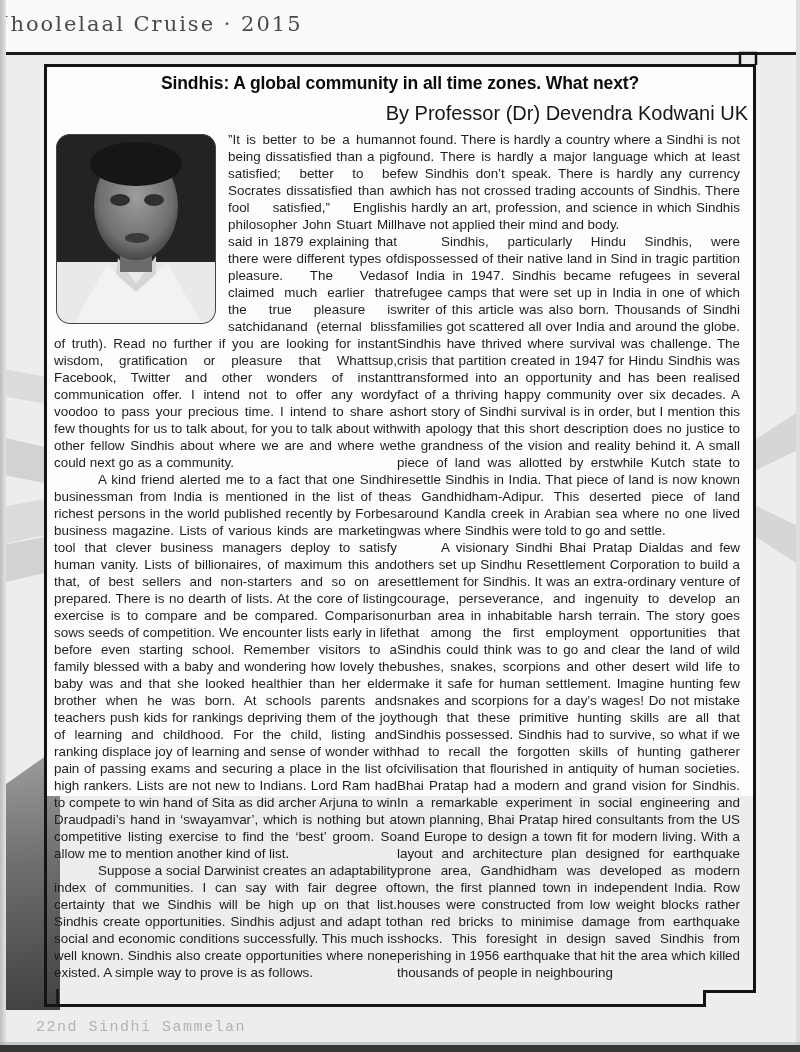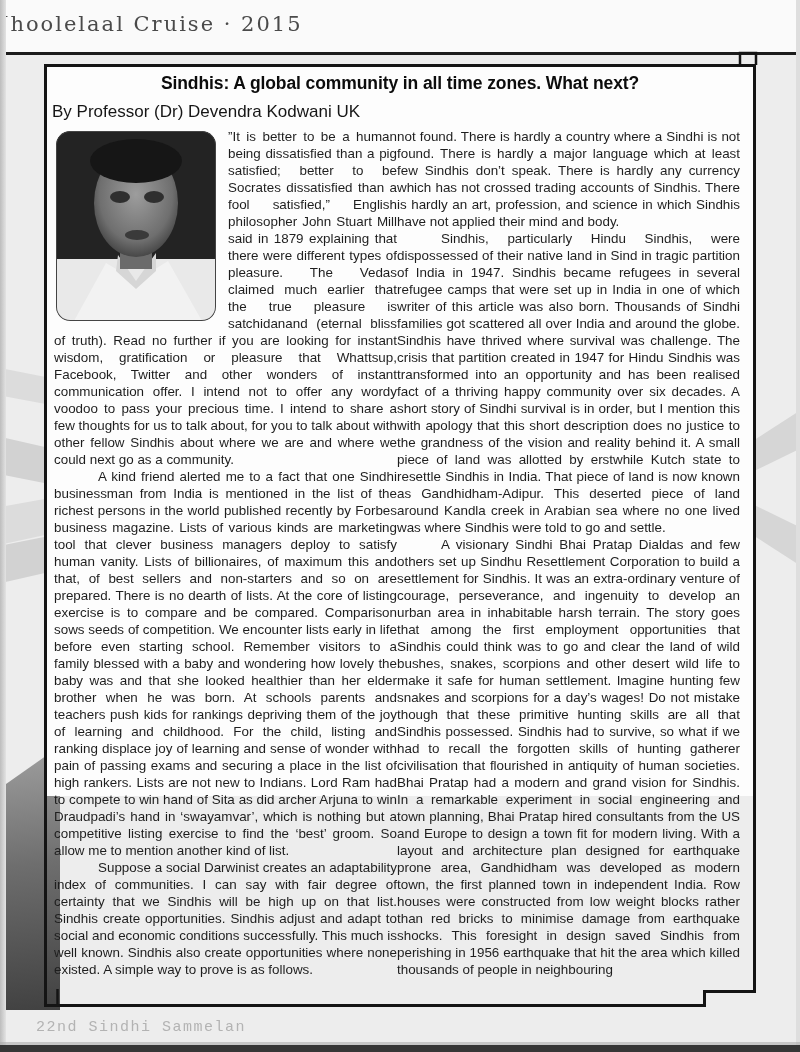--- a/index.html
+++ b/index.html
@@ -49,21 +49,21 @@
     background:#fdfdfd;z-index:1;box-sizing:border-box;
     padding:5px 8px 0 8px;
   }
   .frame-border-svg{position:absolute;left:0;top:0;width:800px;height:1052px;z-index:3;pointer-events:none;}
 
   .article-title{
     text-align:center;font-weight:700;font-size:17.5px;color:#0c0c0c;
     margin:4px 0 3px 0;letter-spacing:-.1px;
   }
   .article-byline{
-    text-align:left;font-size:17px;color:#161616;margin:8px 0 6px 0;
+    text-align:right;font-size:20px;color:#161616;margin:8px 0 6px 0;
   }
   .cols{display:flex;padding:0 2px;}
   .col{width:343px;font-size:13.4px;line-height:17px;text-align:justify;color:#1e1e1e;}
   .col p{margin:0;}
   .col p.ind{text-indent:44px;}
 
   
   .photo{
     float:left;width:160px;height:190px;margin:3px 12px 2px 2px;
     border-radius:14px;overflow:hidden;

